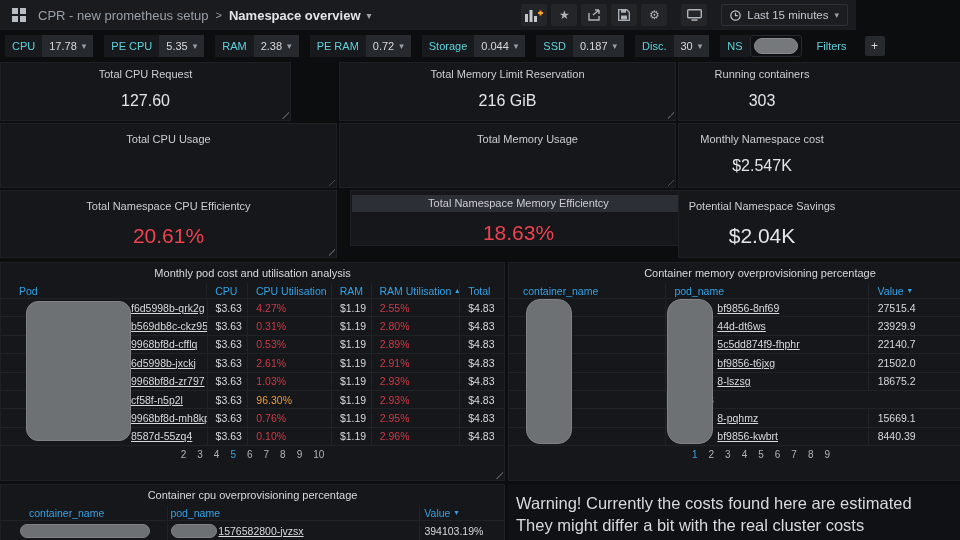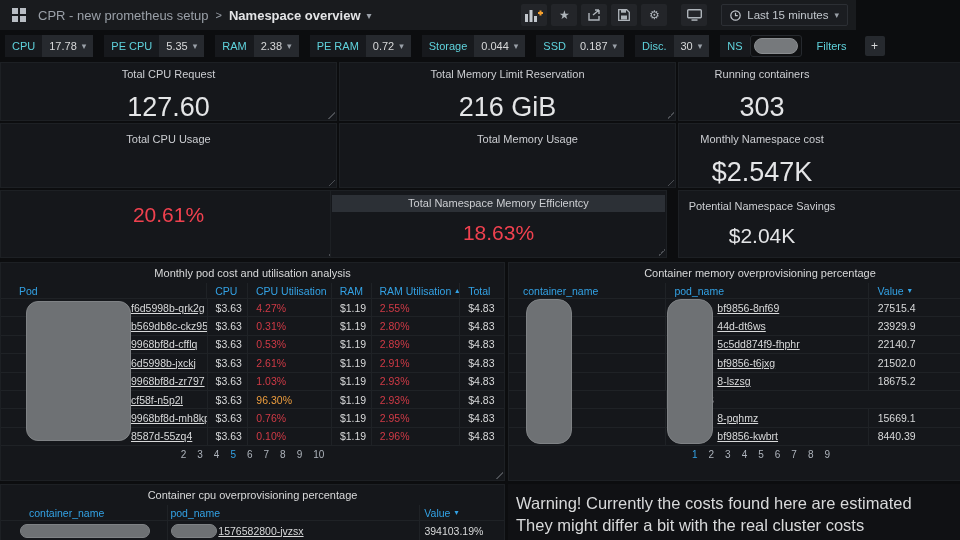--- a/index.html
+++ b/index.html
@@ -42,21 +42,21 @@
 
   
   .panel { position:absolute; background:#15171b; border:1px solid #1d2024; }
   .panel::after { content:""; position:absolute; right:1px; bottom:1px; width:7px; height:7px;
     background:linear-gradient(135deg, transparent 50%, #4a4d52 50%, #4a4d52 62%, transparent 62%); }
 
   
   .stat-title { text-align:center; font-size:11px; color:#ccced2; font-weight:500;
     padding-top:5px; white-space:nowrap; }
   .stat-title.hoverbar { background:#2c3036; margin:4px 1px 0 1px; padding:2px 0 3px 0; }
-  .stat-value { text-align:center; font-size:27px; font-weight:500; color:#e4e5e7; margin-top:12px; white-space:nowrap; }
+  .stat-value { text-align:center; font-size:16px; font-weight:500; color:#e4e5e7; margin-top:12px; white-space:nowrap; }
   .stat-value.red { color:#f0414f; font-size:21px; }
   .stat-value.sm { font-size:21px; }
 
   
   .tbl-title { height:20px; display:flex; align-items:center; justify-content:center;
     font-size:11px; font-weight:500; color:#d8d9da; }
   .trow { display:flex; position:relative; border-bottom:1px solid #1f2226; }
   .thead { height:16px; align-items:center; }
   .thead .tc { color:#33a2e5; font-weight:500; }
   .tdata { height:18.4px; align-items:center; }
@@ -213,21 +213,21 @@
   <div class="var-pill">
     <span class="var-label">NS</span>
     <span class="ns-input">
         <span class="ns-redact"></span>
       </span>
   </div>
   <span class="filters-lbl">Filters</span>
   <span class="add-filter">+</span>
 </div>
 
-<div class="panel" style="left:0;top:62px;width:337px;height:59px;">
+<div class="panel" style="left:0;top:62px;width:291px;height:59px;">
   <div class="stat-title">Total CPU Request</div>
   <div class="stat-value">127.60</div>
 </div>
 <div class="panel" style="left:339px;top:62px;width:337px;height:59px;">
   <div class="stat-title">Total Memory Limit Reservation</div>
   <div class="stat-value">216 GiB</div>
 </div>
 <div class="panel" style="left:678px;top:62px;width:334px;height:59px;">
   <div class="stat-title" style="padding-right:166px;">Running containers</div>
   <div class="stat-value" style="padding-right:166px;">303</div>
@@ -238,23 +238,24 @@
 </div>
 <div class="panel" style="left:339px;top:123px;width:337px;height:65px;padding-left:40px;">
   <div class="stat-title" style="padding-top:9px;">Total Memory Usage</div>
 </div>
 <div class="panel" style="left:678px;top:123px;width:334px;height:65px;">
   <div class="stat-title" style="padding-top:9px;padding-right:166px;">Monthly Namespace cost</div>
   <div class="stat-value" style="padding-right:166px;">$2.547K</div>
 </div>
 
 <div class="panel" style="left:0;top:190px;width:337px;height:68px;">
+  <div class="stat-title" style="padding-top:9px;">Total Namespace CPU Efficientcy</div>
   <div class="stat-value red">20.61%</div>
 </div>
-<div class="panel" style="left:330px;top:190px;width:337px;height:68px;">
+<div class="panel" style="left:350px;top:190px;width:337px;height:56px;">
   <div class="stat-title hoverbar">Total Namespace Memory Efficientcy</div>
   <div class="stat-value red" style="margin-top:9px;">18.63%</div>
 </div>
 <div class="panel" style="left:678px;top:190px;width:334px;height:68px;">
   <div class="stat-title" style="padding-top:9px;padding-right:166px;">Potential Namespace Savings</div>
   <div class="stat-value sm" style="padding-right:166px;">$2.04K</div>
 </div>
 
 <div class="panel" style="left:0;top:262px;width:505px;height:219px;">
   <div class="tbl-title">Monthly pod cost and utilisation analysis</div>

